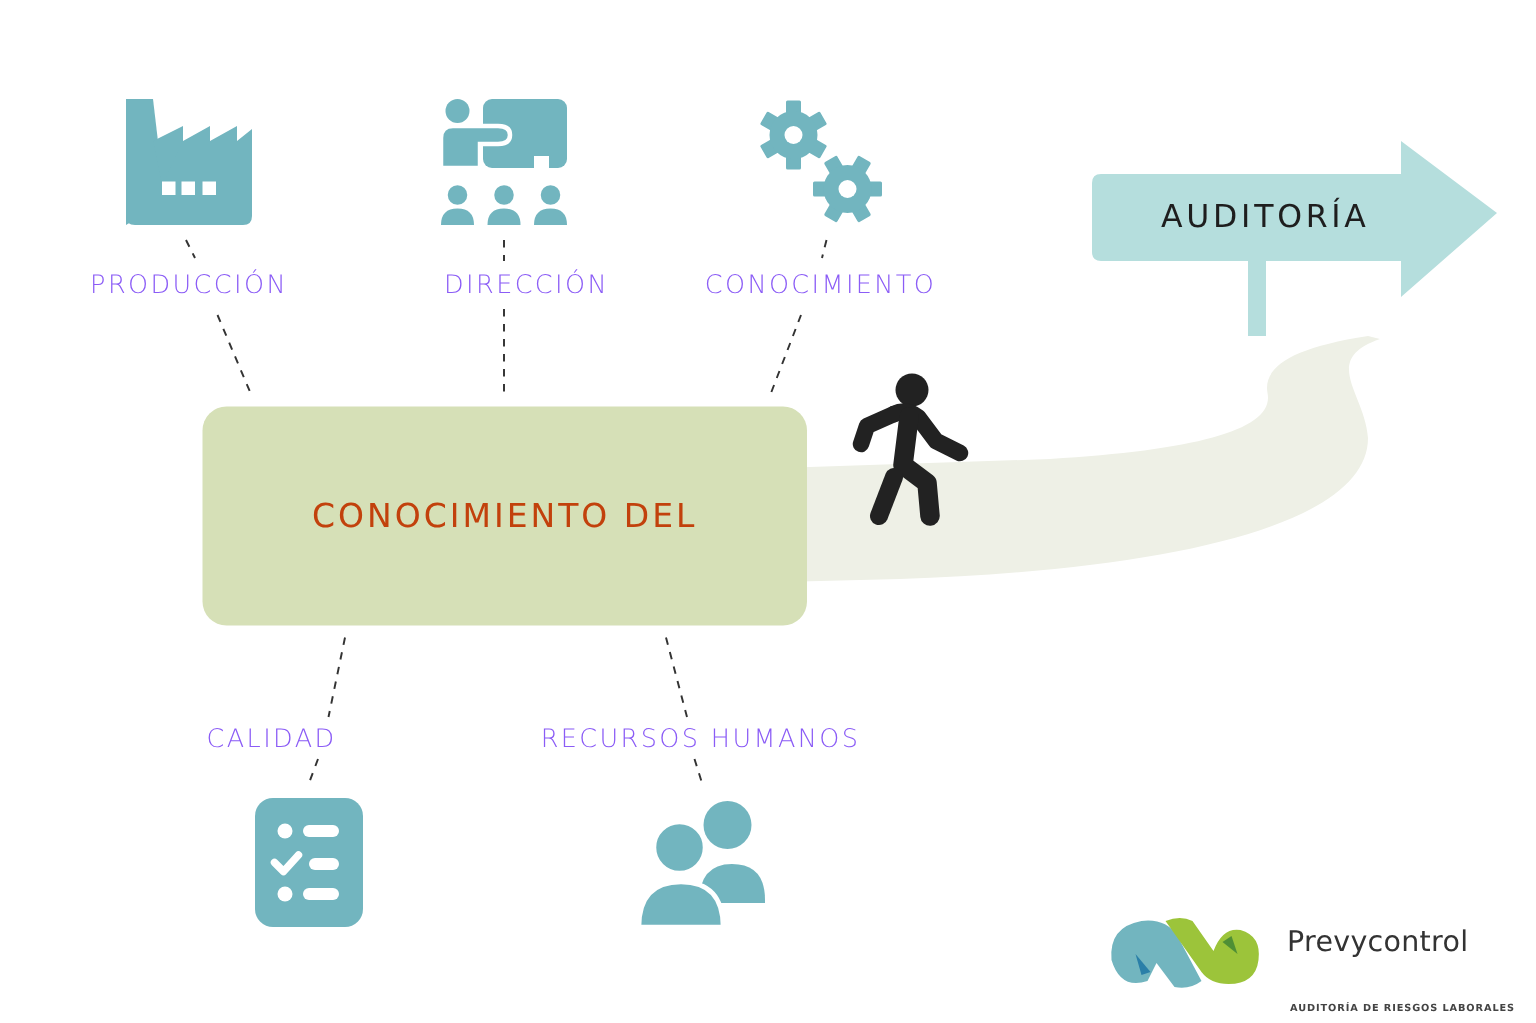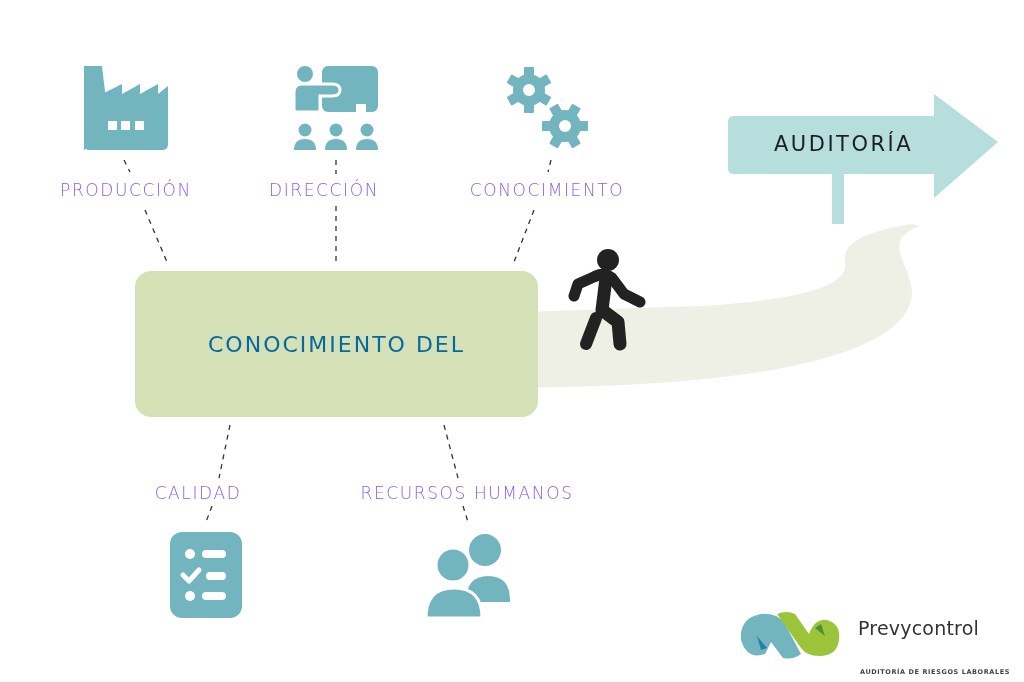--- a/index.html
+++ b/index.html
@@ -26,21 +26,21 @@
       background: #d6e0b7;
       border-radius: 16px;
       display: flex; flex-direction: column; align-items: center; justify-content: center;
       z-index: 3;
     }
     .center-box span {
       font-family: "DejaVu Sans", sans-serif;
       font-size: 22px;
       letter-spacing: 2px;
       line-height: 31px;
-      color: #0369a1;
+      color: #c2410c;
       display: block;
       text-align: right;
     }
     .sign-text {
       position: absolute; left: 762px; top: 132px;
       font-family: "DejaVu Sans", sans-serif;
       font-size: 21px; letter-spacing: 2.5px; color: #1e1e1e;
       z-index: 4;
       margin-left: 12px;
     }
@@ -143,23 +143,23 @@
 
 <svg class="abs" style="left:568px;top:248px;z-index:4" width="78" height="106" viewBox="0 0 78 106">
   <circle cx="40" cy="12" r="11" fill="#222"></circle>
   <path d="M28 28 Q36 24 44 30 L56 46 L72 54" stroke="#222" stroke-width="11" fill="none" stroke-linecap="round" stroke-linejoin="round"></path>
   <path d="M28 28 L10 36 L6 48" stroke="#222" stroke-width="11" fill="none" stroke-linecap="round" stroke-linejoin="round"></path>
   <path d="M38 30 L34 62 L50 74 L52 96" stroke="#222" stroke-width="13" fill="none" stroke-linecap="round" stroke-linejoin="round"></path>
   <path d="M28 70 L18 96" stroke="#222" stroke-width="12" fill="none" stroke-linecap="round"></path>
 </svg>
 
 <div class="label" style="left:126px;top:180px;">PRODUCCIÓN</div>
-<div class="label" style="left:324px;top:180px;">DIRECCIÓN</div>
+<div class="label" style="left:351px;top:180px;">DIRECCIÓN</div>
 <div class="label" style="left:547px;top:180px;">CONOCIMIENTO</div>
-<div class="label" style="left:198px;top:483px;">CALIDAD</div>
+<div class="label" style="left:181px;top:483px;">CALIDAD</div>
 <div class="label" style="left:467px;top:483px;">RECURSOS HUMANOS</div>
 
 <div class="center-box">
   <span>CONOCIMIENTO DEL</span>
 </div>
 
 <svg class="abs" style="left:737px;top:610px;" width="106" height="52" viewBox="0 0 106 52">
   <path d="M4 30 Q2 8 24 4 Q40 2 48 14 L64 44 Q56 50 46 48 L34 32 L28 44 Q10 50 4 30 Z" fill="#72b5bf"></path>
   <path d="M20 26 L30 38 L24 40 Z" fill="#2a7fa8"></path>
   <path d="M40 4 Q50 0 58 4 L72 24 Q78 8 90 10 Q104 14 102 30 Q100 46 82 46 Q70 46 64 38 Z" fill="#9cc43a"></path>

